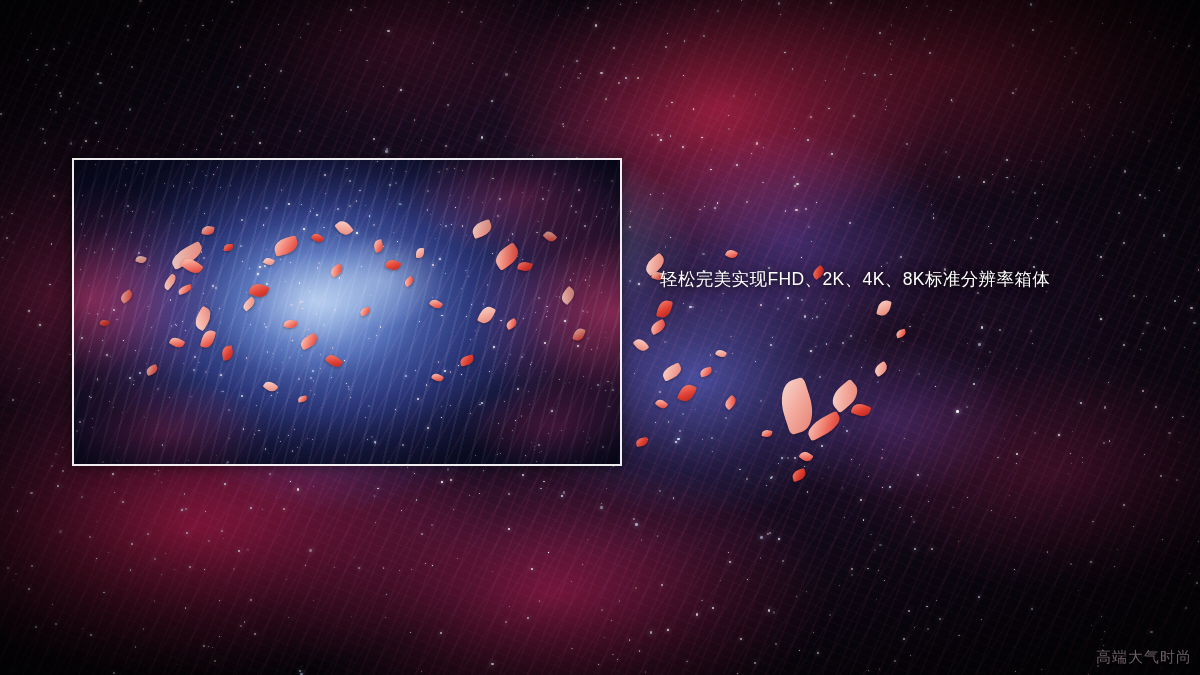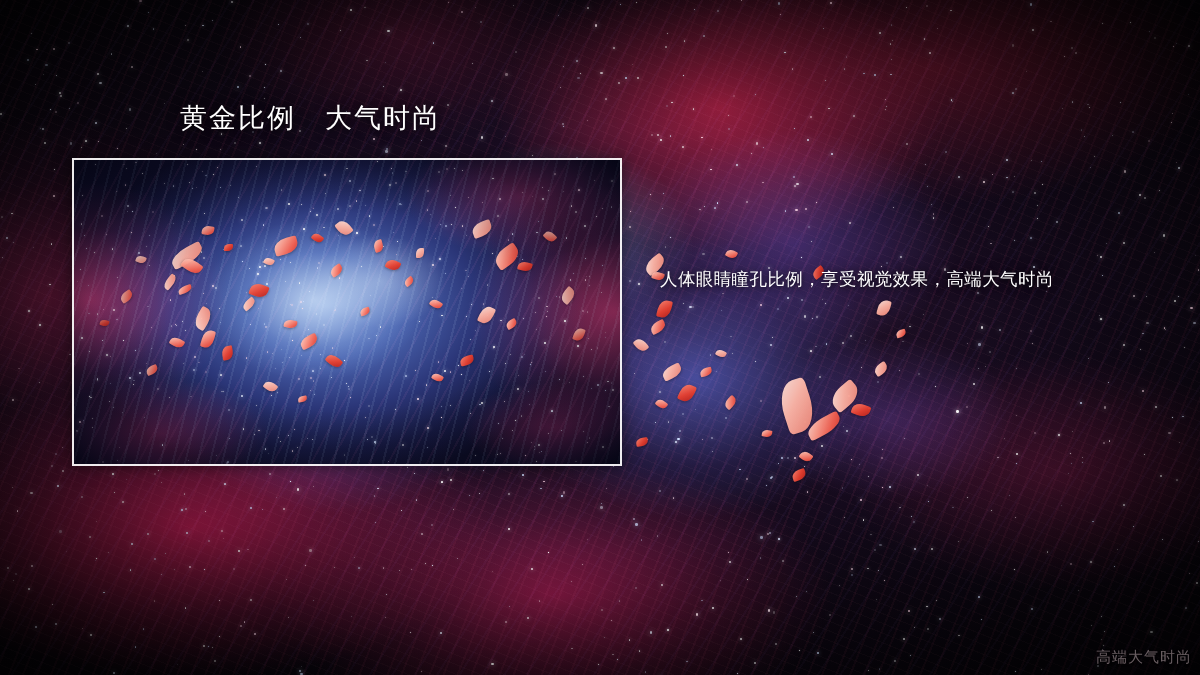--- a/index.html
+++ b/index.html
@@ -1545,20 +1545,19 @@
         <div class="petal pale" style="left:62px;top:96px;width:10px;height:7px;transform:rotate(20deg);opacity:0.95"></div>
         <div class="petal " style="left:46px;top:132px;width:13px;height:9px;transform:rotate(-35deg);opacity:0.95"></div>
         <div class="petal deep" style="left:26px;top:160px;width:9px;height:6px;transform:rotate(15deg);opacity:0.95"></div>
         <div class="petal " style="left:72px;top:206px;width:12px;height:8px;transform:rotate(-25deg);opacity:0.95"></div>
         <div class="petal pale" style="left:190px;top:222px;width:13px;height:9px;transform:rotate(35deg);opacity:0.95"></div>
         <div class="petal " style="left:224px;top:236px;width:9px;height:6px;transform:rotate(-10deg);opacity:0.95"></div>
       </div>
     <div class="inner-layer inner-vig"></div>
   </div>
 
-  <div id="title">黄金比例　大气时尚</div>
 
   <div id="body-text">
-    <div>人体眼睛瞳孔比例，享受视觉效果，高端大气时尚</div>
+    <div>轻松完美实现FHD、2K、4K、8K标准分辨率箱体</div>
   </div>
 
   <div id="watermark">高端大气时尚</div>
 </div>
 
 </body></html>

